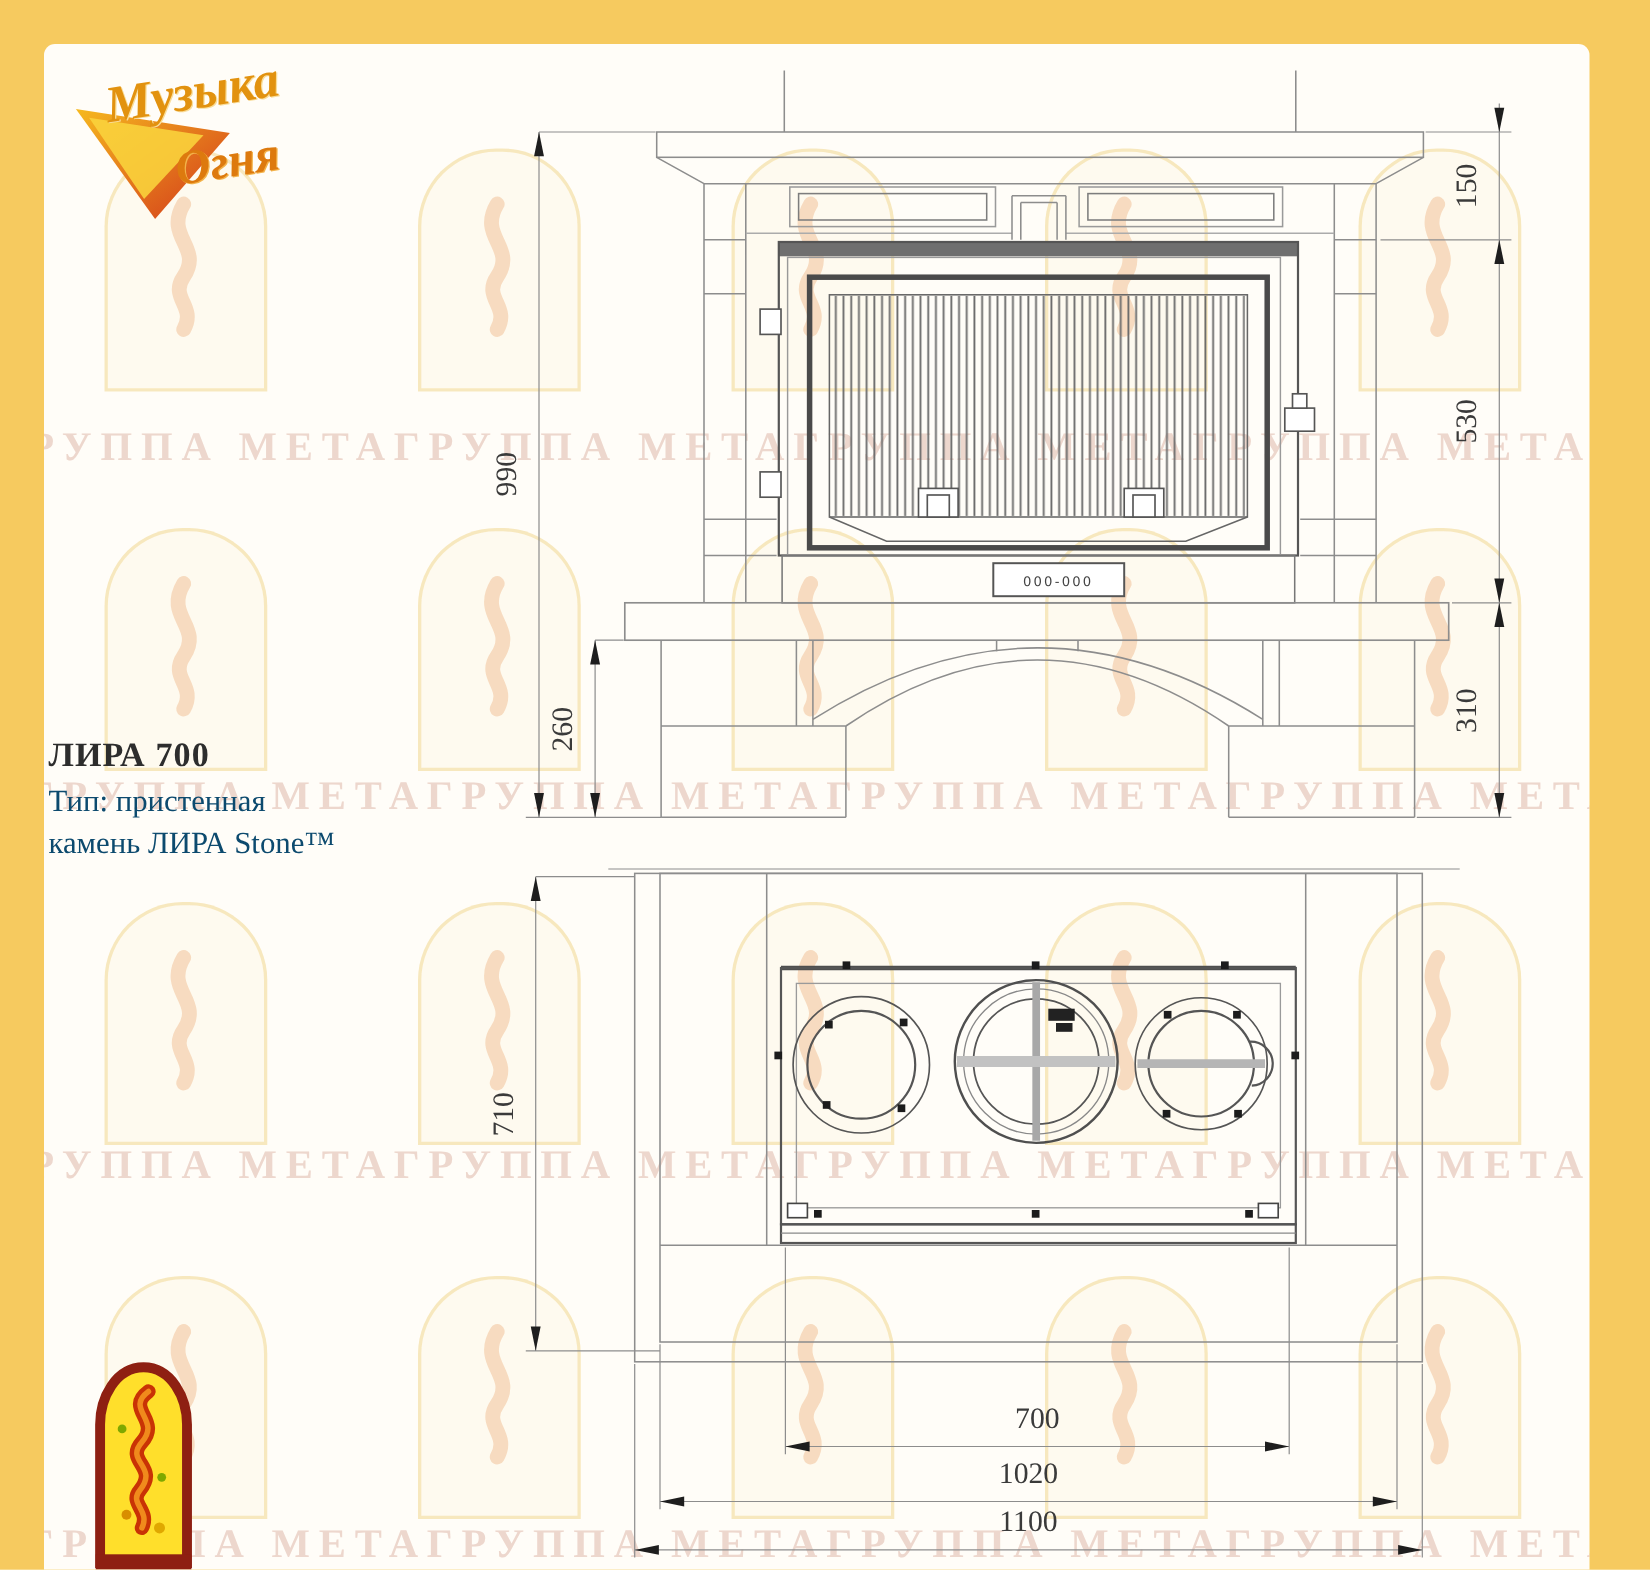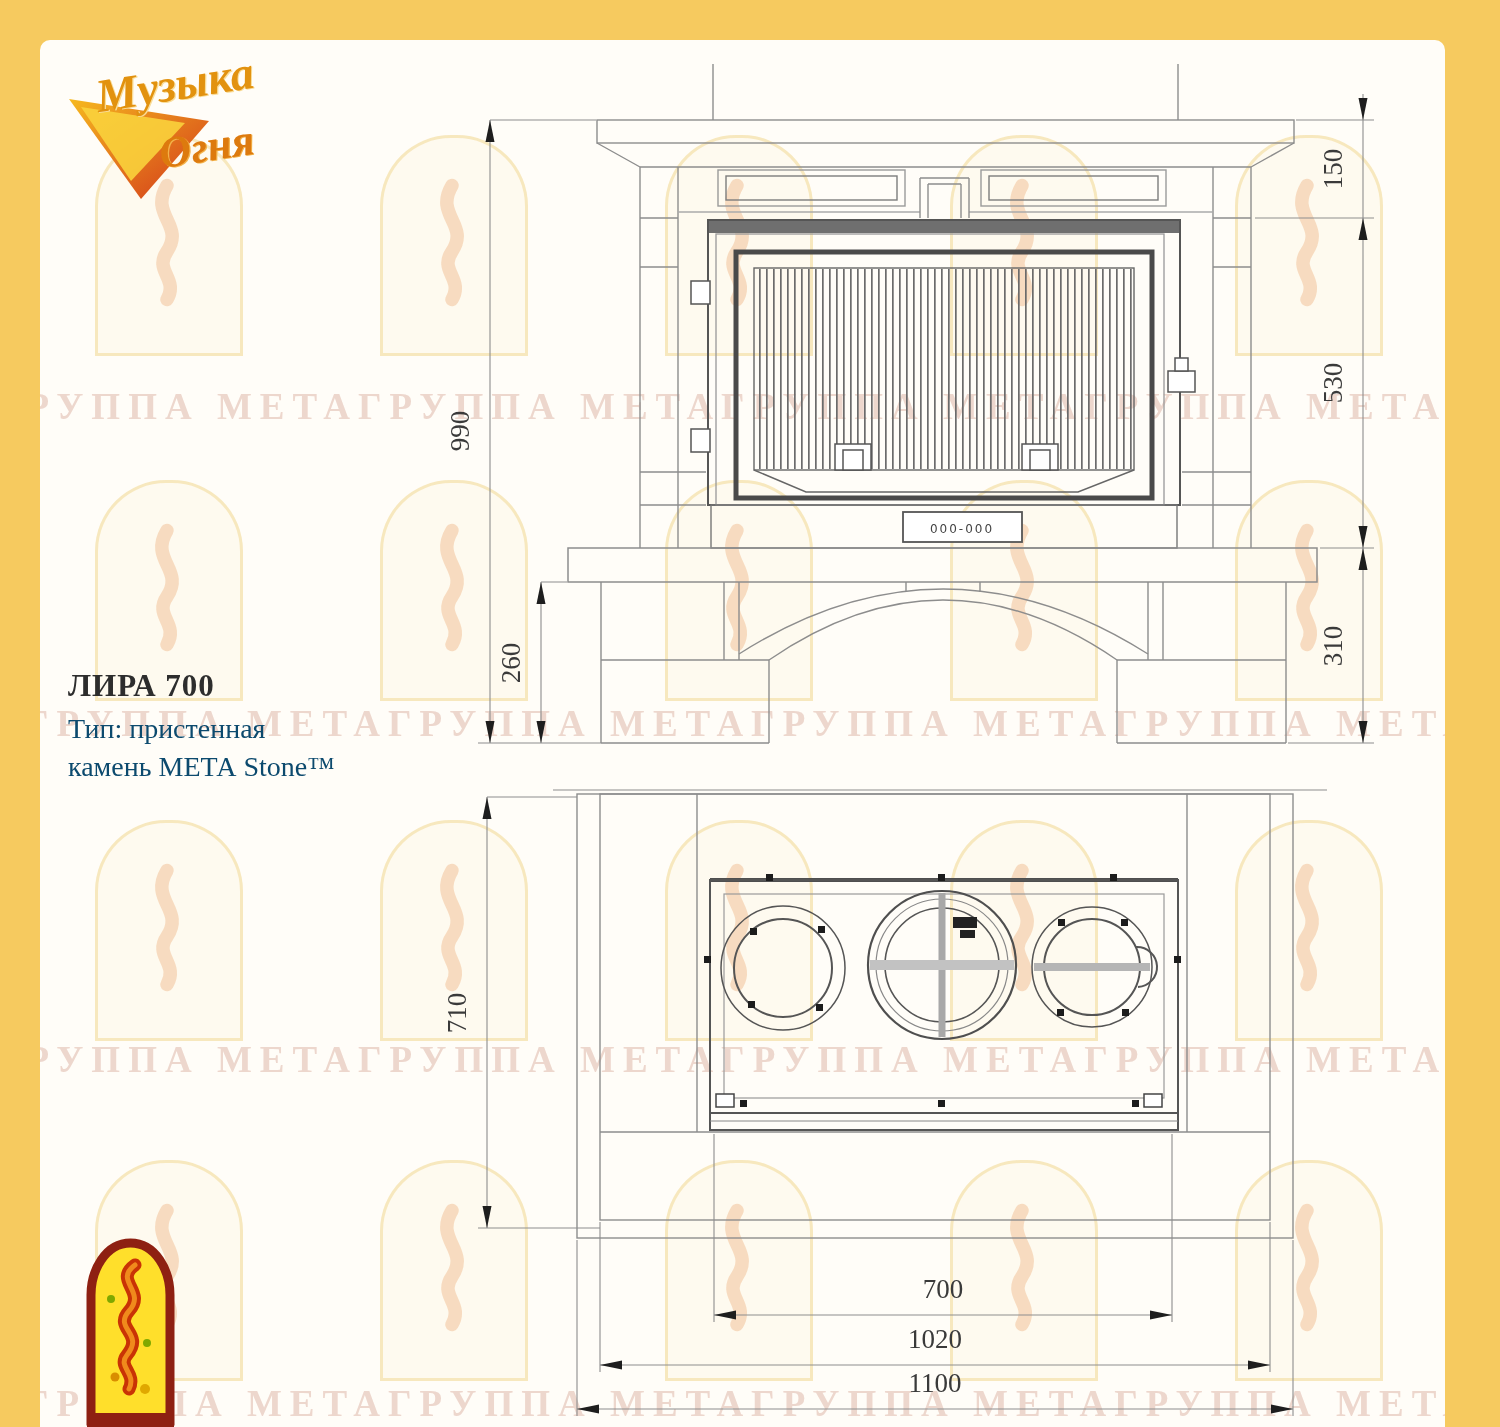--- a/index.html
+++ b/index.html
@@ -26,21 +26,21 @@
     font-weight:bold;font-size:37px;letter-spacing:8px;
     color:rgba(213,163,146,.42);
   }
   
   #brand-logo{position:absolute;left:15px;top:5px;width:300px;height:190px;z-index:3;}
   #brand-flame{position:absolute;left:12px;top:50px;width:150px;height:112px;}
   .logo-word{position:absolute;font-style:italic;font-weight:bold;white-space:nowrap;}
   #logo-word-1{left:40px;top:12px;font-size:47px;color:#e2920f;transform:rotate(-9deg);text-shadow:1px 1px 0 #f9dd9a;}
   #logo-word-2{left:104px;top:76px;font-size:44px;color:#dd7a0e;transform:rotate(-9deg);text-shadow:1px 1px 0 #f3b24a;}
   
-  #spec-block{position:absolute;left:28px;top:628px;width:430px;z-index:3;color:#2d2d2d;}
+  #spec-block{position:absolute;left:4px;top:628px;width:430px;z-index:3;color:#2d2d2d;}
   #spec-title{font-size:31px;font-weight:bold;margin:0 0 6px 0;letter-spacing:1px;}
   .spec-line{font-size:28px;font-weight:normal;line-height:38px;color:#0c4a6e;}
   
   #drawing{position:absolute;left:0;top:0;z-index:2;}
   text.dim{font-family:"Liberation Serif", serif;font-size:27px;fill:#3a3a3a;}
   text.plate{font-family:"DejaVu Sans", sans-serif;font-size:12px;fill:#444;letter-spacing:2px;}
   
   #meta-emblem{position:absolute;left:43px;top:1197px;width:95px;height:190px;z-index:3;}
 </style>
 </head>
@@ -167,21 +167,21 @@
       <path d="M2 4 L142 26 L74 104 Z" fill="url(#lg)"></path>
       <path d="M14 12 L118 28 L64 86 Z" fill="#f9d23c" opacity="0.9"></path>
     </svg>
     <span class="logo-word" id="logo-word-1">Музыка</span>
     <span class="logo-word" id="logo-word-2">Огня</span>
   </div>
 
   <div id="spec-block">
     <div id="spec-title">ЛИРА 700</div>
     <div class="spec-line">Тип: пристенная</div>
-    <div class="spec-line">камень МЕТА Stone™</div>
+    <div class="spec-line">камень ЛИРА Stone™</div>
   </div>
 
   <svg id="drawing" width="1405" height="1387" viewBox="40 40 1405 1387">
     <defs>
       <pattern id="vlines" width="7" height="10" patternUnits="userSpaceOnUse">
         <rect x="3" y="0" width="1.7" height="10" fill="#6b6b6b"></rect>
       </pattern>
     </defs>
 
     <g fill="none" stroke="#8d8d8d" stroke-width="1.4">

